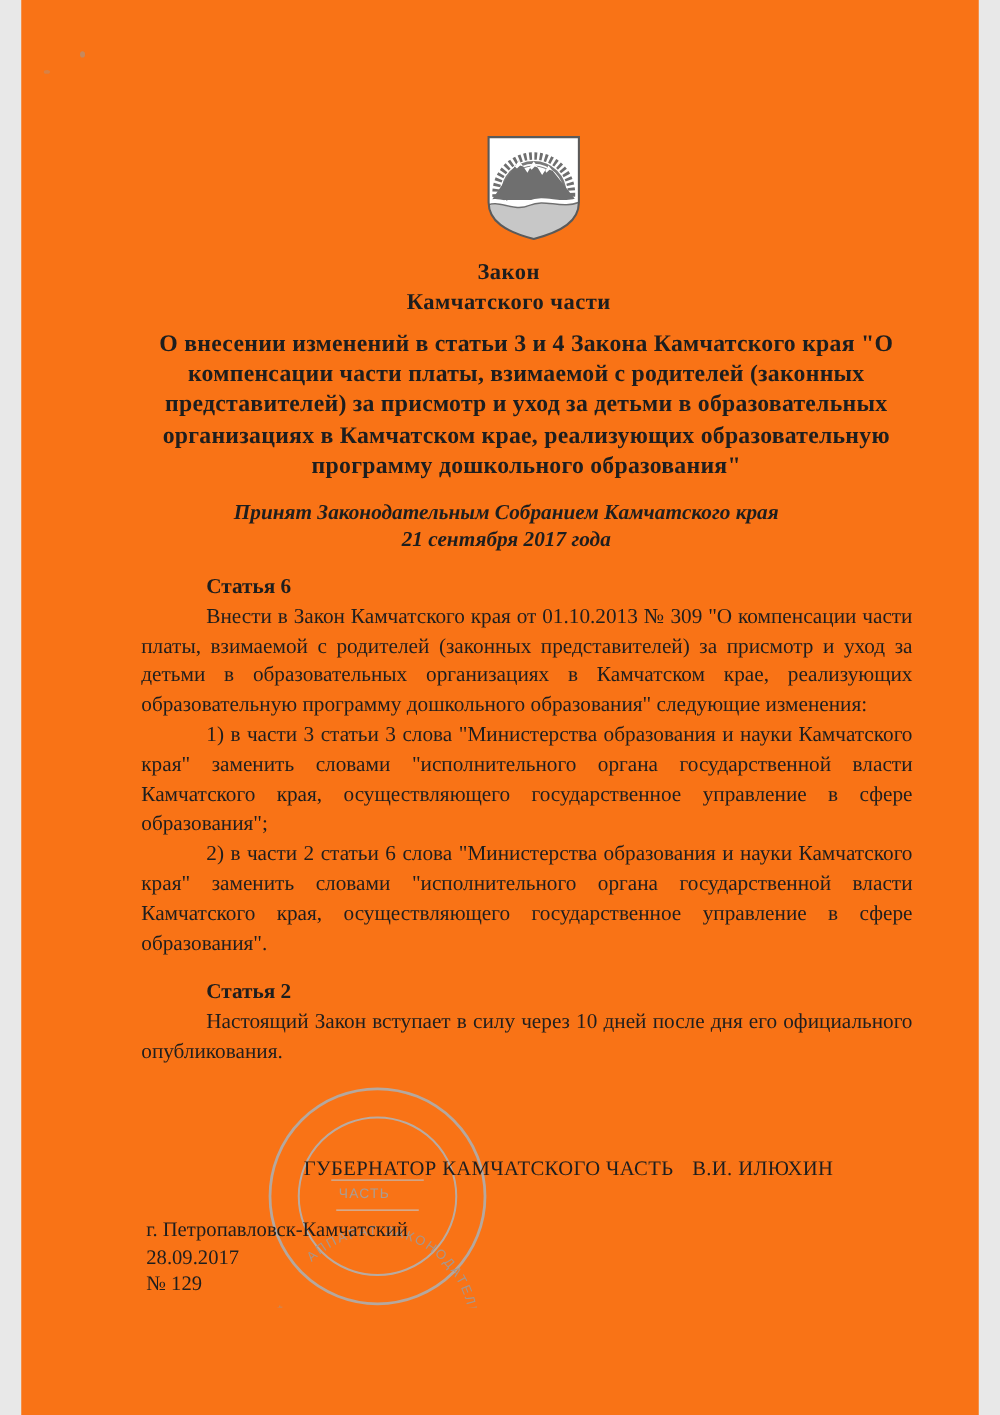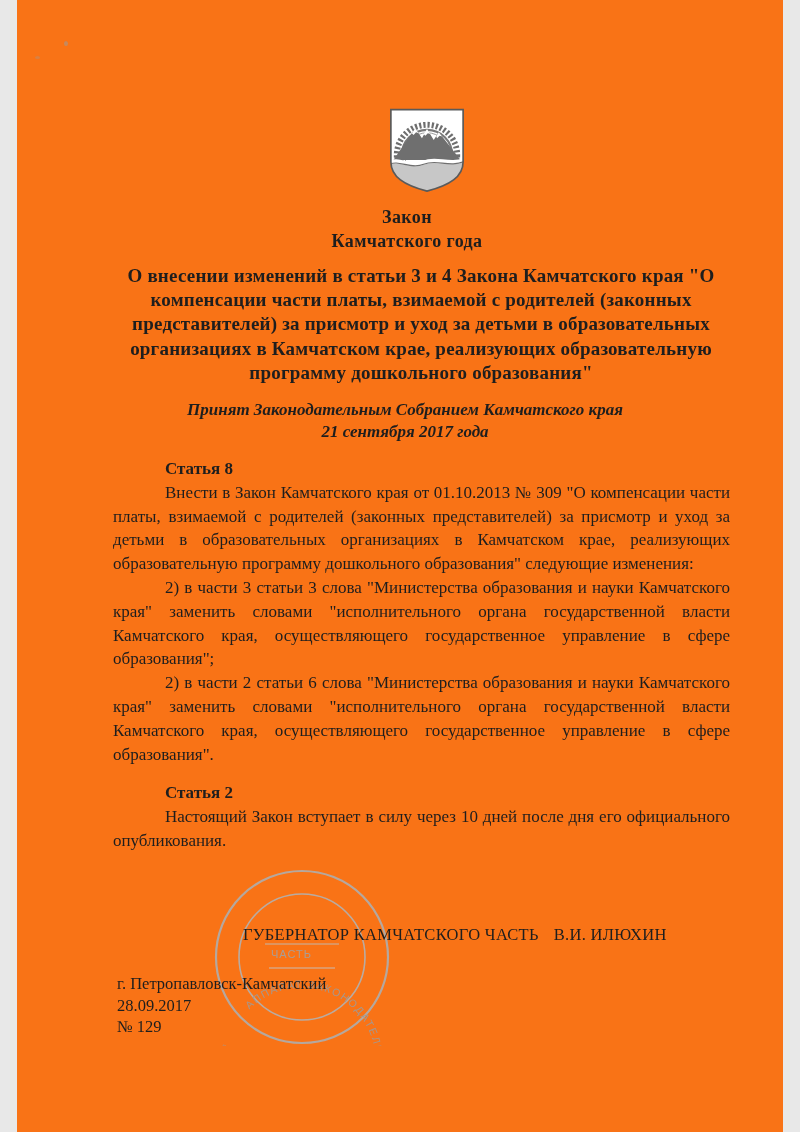--- a/index.html
+++ b/index.html
@@ -104,34 +104,34 @@
       <path d="M4,69 C16,61 30,75 46,68 C62,61 76,73 96,64 L96,104 L4,104 Z" fill="#c7c7c7"></path>
 
       <path d="M4,68 C16,60 30,74 46,67 C62,60 76,72 96,63" fill="none" stroke="#ffffff" stroke-width="5"></path>
       <path d="M4,70 C16,62 30,76 46,69 C62,62 76,74 96,65" fill="none" stroke="#6f6f6f" stroke-width="1.4"></path>
     </g>
     <path d="M7,4 H93 V66 C93,84 77,94 50,101 C23,94 7,84 7,66 Z" fill="none" stroke="#5a5a5a" stroke-width="2"></path>
   </svg>
 
   <div class="law-type">
     <div>Закон</div>
-    <div>Камчатского года</div>
+    <div>Камчатского части</div>
   </div>
 
   <div class="law-title">О внесении изменений в статьи 3 и 4 Закона Камчатского края "О компенсации части платы, взимаемой с родителей (законных представителей) за присмотр и уход за детьми в образовательных организациях в Камчатском крае, реализующих образовательную программу дошкольного образования"</div>
 
   <div class="adoption">
     <div>Принят Законодательным Собранием Камчатского края</div>
     <div>21 сентября 2017 года</div>
   </div>
 
   <div class="article a1">
-    <p class="art-heading">Статья 8</p>
+    <p class="art-heading">Статья 6</p>
     <p>Внести в Закон Камчатского края от 01.10.2013 № 309 "О компенсации части платы, взимаемой с родителей (законных представителей) за присмотр и уход за детьми в образовательных организациях в Камчатском крае, реализующих образовательную программу дошкольного образования" следующие изменения:</p>
-    <p>2) в части 3 статьи 3 слова "Министерства образования и науки Камчатского края" заменить словами "исполнительного органа государственной власти Камчатского края, осуществляющего государственное управление в сфере образования";</p>
+    <p>1) в части 3 статьи 3 слова "Министерства образования и науки Камчатского края" заменить словами "исполнительного органа государственной власти Камчатского края, осуществляющего государственное управление в сфере образования";</p>
     <p>2) в части 2 статьи 6 слова "Министерства образования и науки Камчатского края" заменить словами "исполнительного органа государственной власти Камчатского края, осуществляющего государственное управление в сфере образования".</p>
   </div>
 
   <div class="article a2">
     <p class="art-heading">Статья 2</p>
     <p>Настоящий Закон вступает в силу через 10 дней после дня его официального опубликования.</p>
   </div>
 
   <svg class="stamp" viewBox="0 0 178 178" xmlns="http://www.w3.org/2000/svg">
     <defs>

